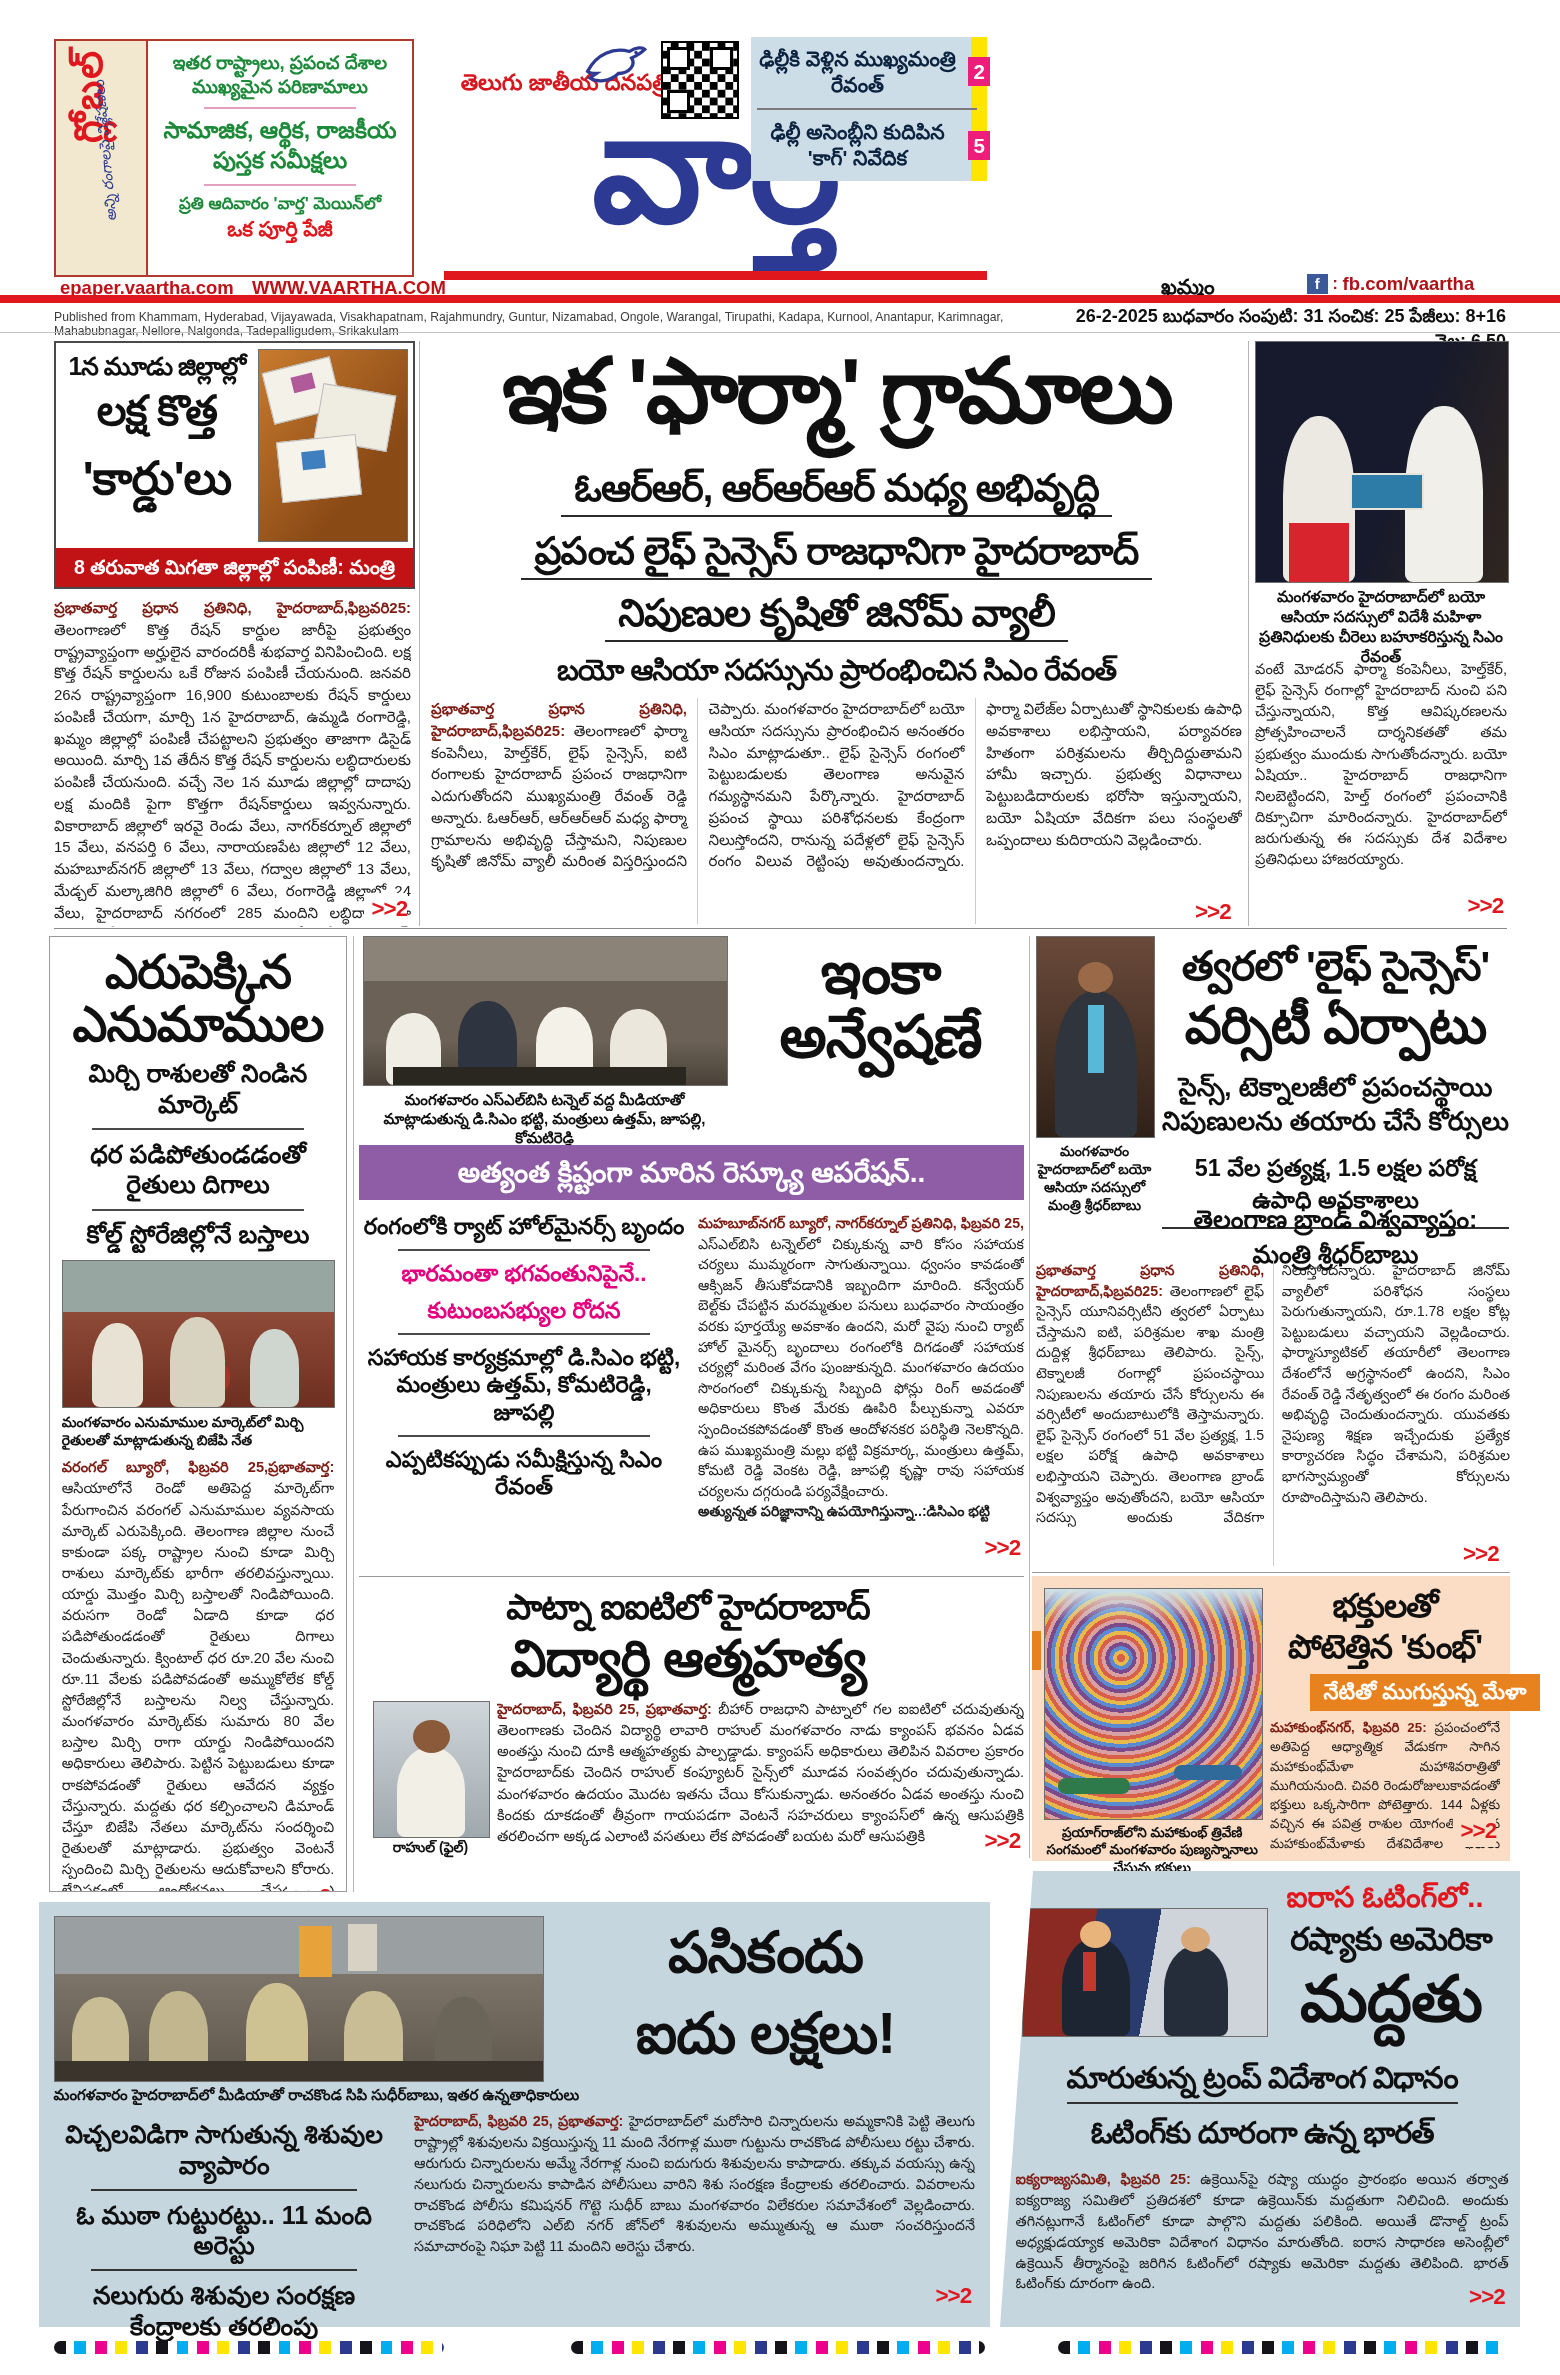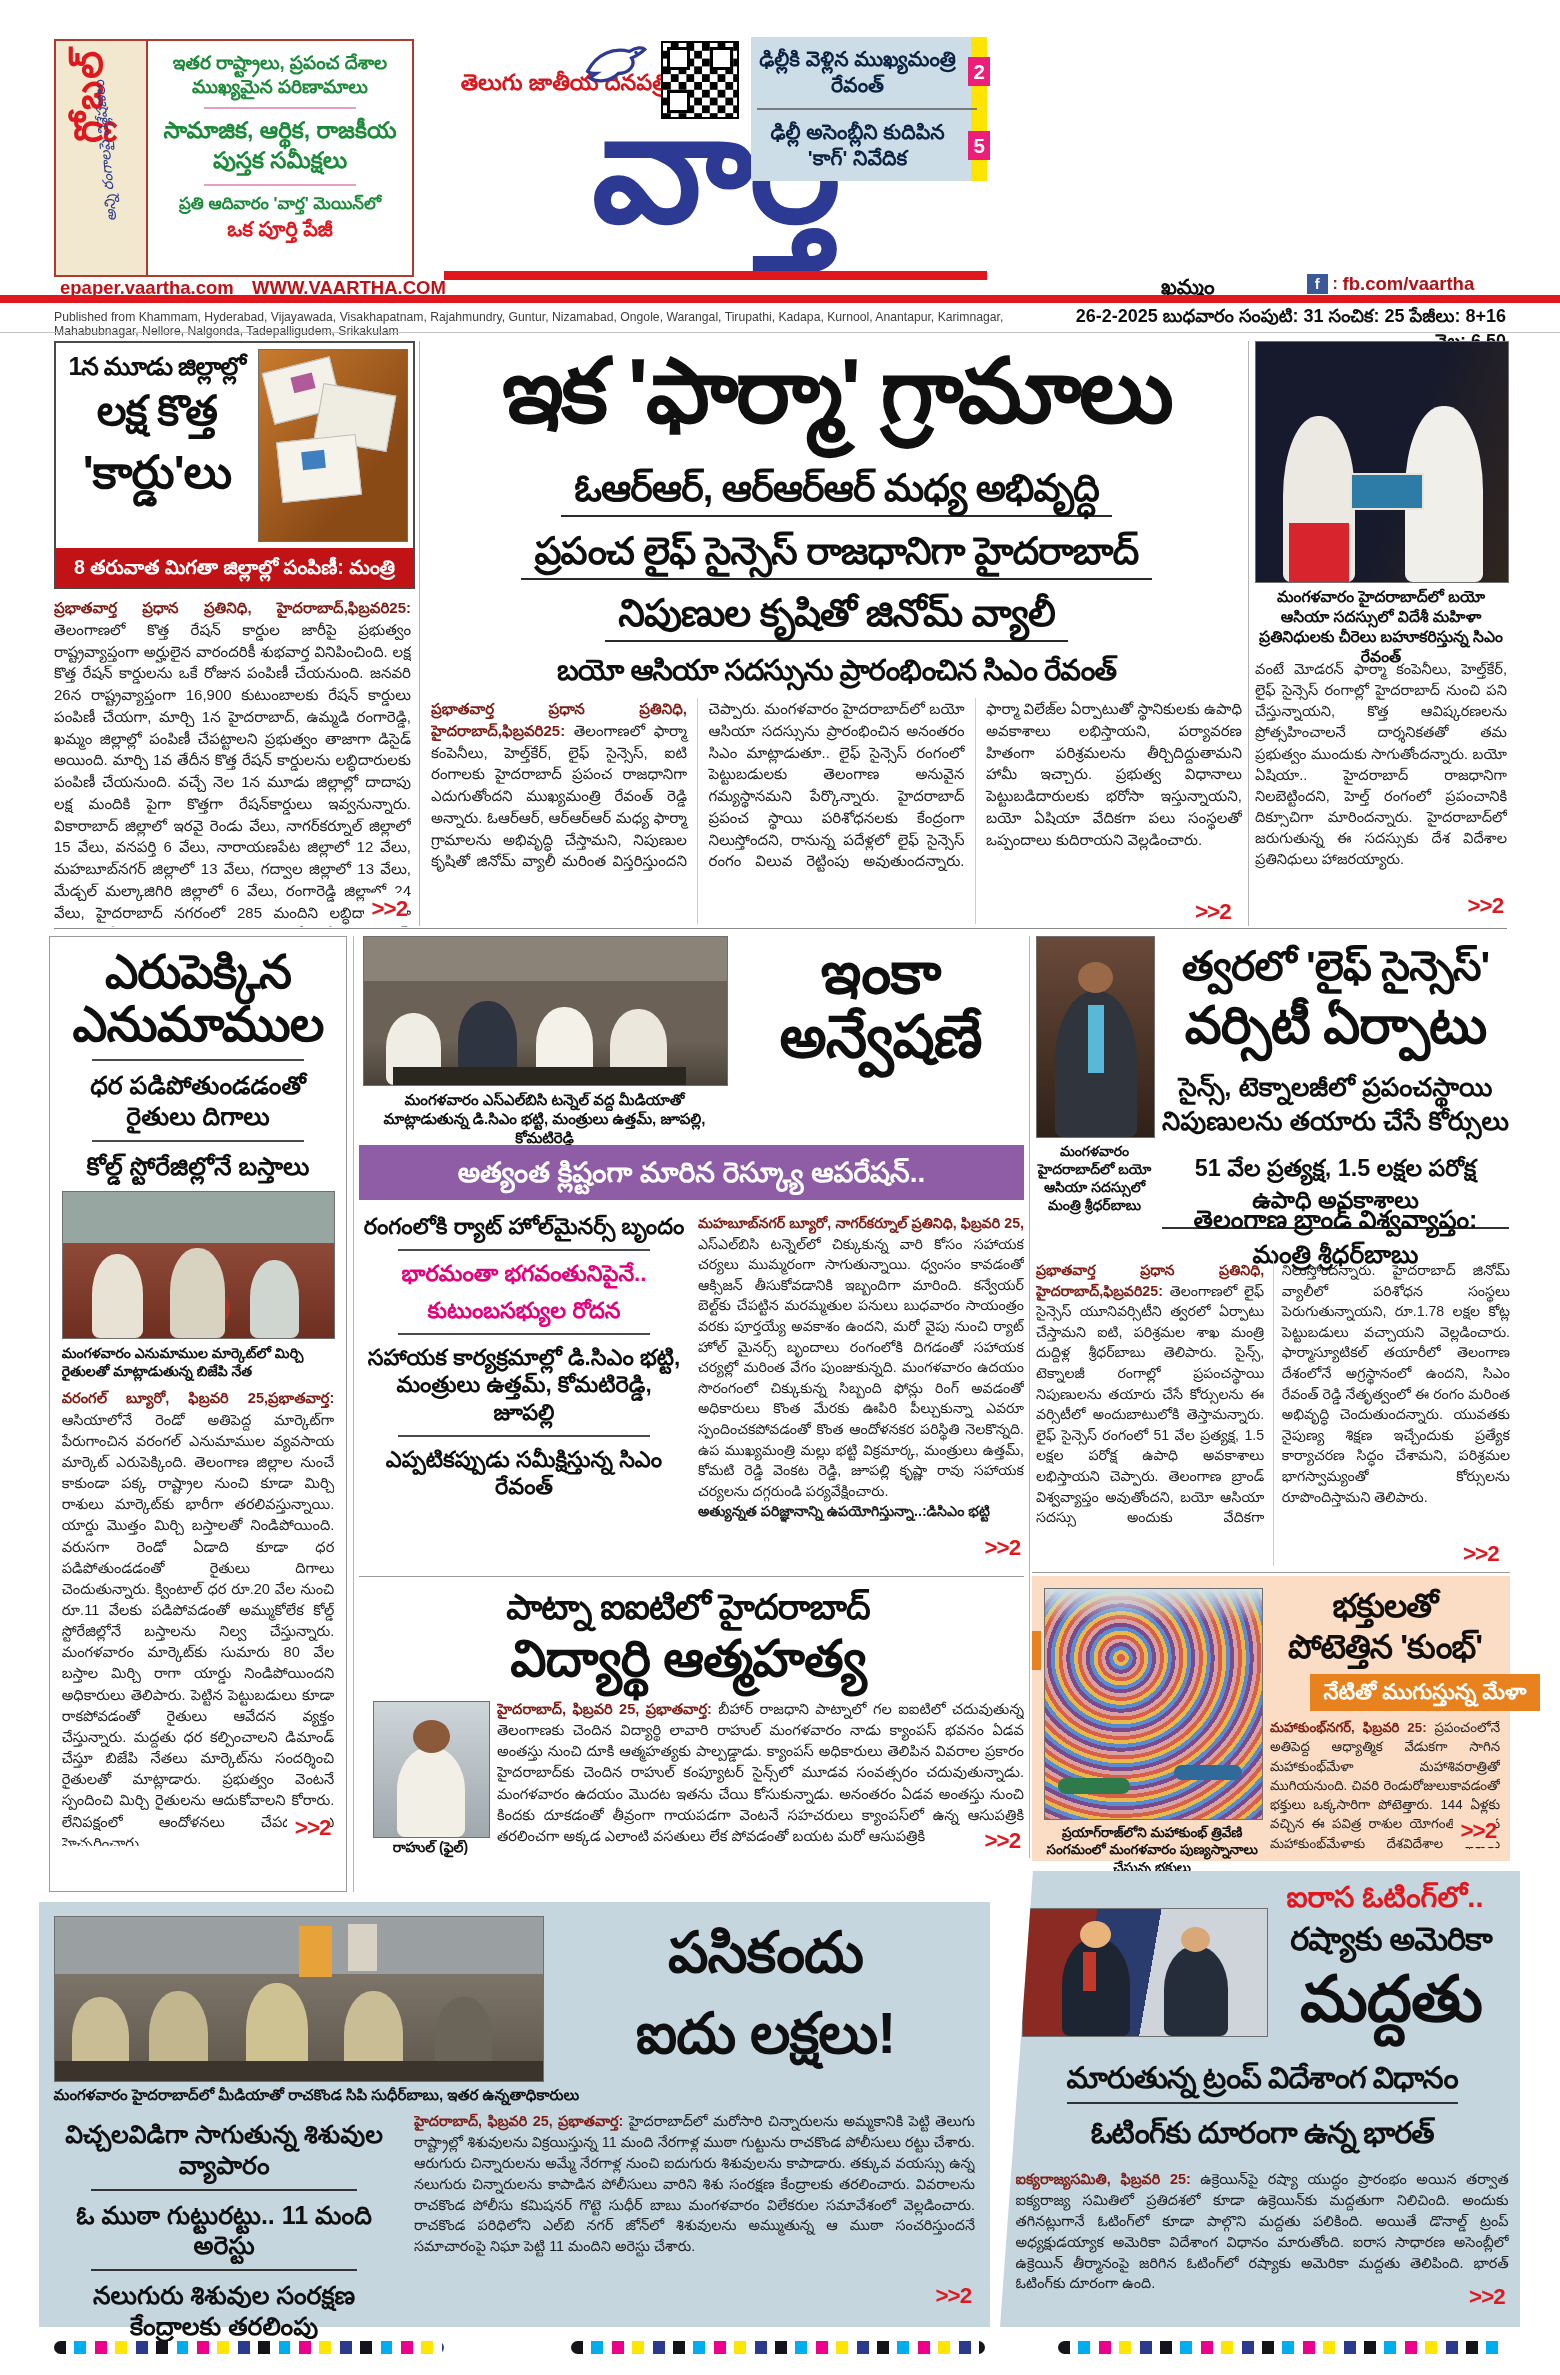--- a/index.html
+++ b/index.html
@@ -85,21 +85,21 @@
   <div class="abs" style="left:444px;top:271px;width:543px;height:8.8px;background:#e0181e;"></div>
   <div class="abs" style="left:0;top:295px;width:1560px;height:7.8px;background:#e0181e;"></div>
   <div class="abs" style="left:54px;top:310px;width:985px;font-size:12.2px;color:#3d3d3d;">Published from Khammam, Hyderabad, Vijayawada, Visakhapatnam, Rajahmundry, Guntur, Nizamabad, Ongole, Warangal, Tirupathi, Kadapa, Kurnool, Anantapur, Karimnagar, Mahabubnagar, Nellore, Nalgonda, Tadepalligudem, Srikakulam</div>
   <div class="abs b" style="left:1048px;top:306px;width:458px;text-align:right;font-size:18px;color:#101010;">26-2-2025 బుధవారం సంపుటి: 31 సంచిక: 25 పేజీలు: 8+16 వెల: 6.50</div>
   <div class="hrule" style="left:0;top:332px;width:1560px;background:#c2c2c2;"></div>
 
   <div class="abs" style="left:54px;top:341px;width:357px;height:244px;border:2px solid #4a4a4a;">
     <div class="abs" style="left:5.9px;top:9.8px;width:190px;text-align:center;">
       <div class="hl" style="font-size:25px;">1న మూడు జిల్లాల్లో</div>
       <div class="hl" style="font-size:42px;margin-top:7.8px;">లక్ష కొత్త</div>
-      <div class="hl" style="font-size:46px;margin-top:15px;">'కార్డు'లు</div>
+      <div class="hl" style="font-size:46px;margin-top:21px;">'కార్డు'లు</div>
     </div>
     <div class="photo" style="right:4.9px;top:5.9px;width:148px;height:191px;background:linear-gradient(130deg,#c97b2e,#8a4a16 70%);">
       <div style="position:absolute;left:7.8px;top:13.7px;width:68px;height:51px;background:#f4f1e8;transform:rotate(-14deg);border:1px solid #bbb;"></div>
       <div style="position:absolute;left:59px;top:39px;width:72px;height:55px;background:#efece2;transform:rotate(10deg);border:1px solid #bbb;"></div>
       <div style="position:absolute;left:19.5px;top:88px;width:78px;height:59px;background:#f6f3ea;transform:rotate(-6deg);border:1px solid #bbb;"></div>
       <div style="position:absolute;left:33px;top:25px;width:21.5px;height:15.6px;background:#b05a9a;transform:rotate(-14deg);"></div>
       <div style="position:absolute;left:43px;top:101px;width:23.4px;height:17.6px;background:#3f7fbf;transform:rotate(-6deg);"></div>
     </div>
     <div class="abs ctr" style="left:0;bottom:0;width:100%;height:39px;background:#c11216;color:#fff;font-weight:bold;font-size:19.5px;line-height:39px;">8 తరువాత మిగతా జిల్లాల్లో పంపిణీ: మంత్రి పొన్నం</div>
   </div>
@@ -139,20 +139,21 @@
   <div class="abs body" style="left:1255px;top:659px;width:252px;height:265px;font-size:14.6px;">
     <span>వంటే మోడరన్ ఫార్మా కంపెనీలు, హెల్త్‌కేర్, లైఫ్ సైన్సెస్ రంగాల్లో హైదరాబాద్ నుంచి పని చేస్తున్నాయని, కొత్త ఆవిష్కరణలను ప్రోత్సహించాలనే దార్శనికతతో తమ ప్రభుత్వం ముందుకు సాగుతోందన్నారు. బయో ఏషియా.. హైదరాబాద్ రాజధానిగా నిలబెట్టిందని, హెల్త్ రంగంలో ప్రపంచానికి దిక్సూచిగా మారిందన్నారు. హైదరాబాద్‌లో జరుగుతున్న ఈ సదస్సుకు దేశ విదేశాల ప్రతినిధులు హాజరయ్యారు.</span>
     <span class="more endmark" style="background:#fff;">&gt;&gt;2</span>
   </div>
 
   <div class="hrule" style="left:54px;top:928px;width:1453px;background:#8a8a8a;"></div>
 
   <div class="abs" style="left:49px;top:936px;width:298px;height:956px;border:1px solid #9a9a9a;padding:9.8px 11.7px;box-sizing:border-box;overflow:hidden;">
     <div class="hl ctr" style="font-size:47px;">ఎరుపెక్కిన</div>
     <div class="hl ctr" style="font-size:49px;">ఎనుమాముల</div>
+    <div class="sub" style="font-size:25px;margin-top:7.8px;">మిర్చి రాశులతో నిండిన మార్కెట్</div>
     <div class="srule"></div>
     <div class="sub" style="font-size:25px;">ధర పడిపోతుండడంతో రైతులు దిగాలు</div>
     <div class="srule"></div>
     <div class="sub" style="font-size:25px;">కోల్డ్ స్టోరేజిల్లోనే బస్తాలు</div>
     <div class="photo" style="position:relative;width:271px;height:146px;margin-top:9.8px;
                 background:radial-gradient(circle at 20% 70%,#c0392b 0 13.7px,transparent 14.6px),radial-gradient(circle at 55% 80%,#a93226 0 17.6px,transparent 18.5px),radial-gradient(circle at 80% 65%,#c0392b 0 13.7px,transparent 14.6px),linear-gradient(180deg,#97a6a0 0 35%,#8f4a38 35%,#6e2f20);">
       <div class="sil" style="left:29px;width:51px;height:84px;background:#e8e2d4;"></div>
       <div class="sil" style="left:107px;width:55px;height:90px;background:#d8d2c0;"></div>
       <div class="sil" style="right:35px;width:49px;height:78px;background:#cfd6cf;"></div>
     </div>

